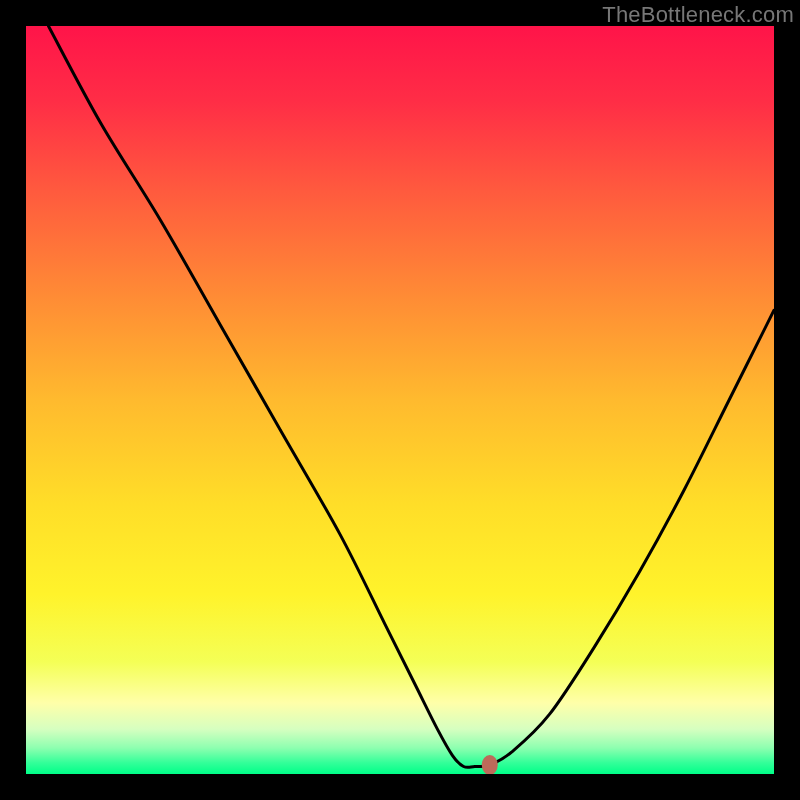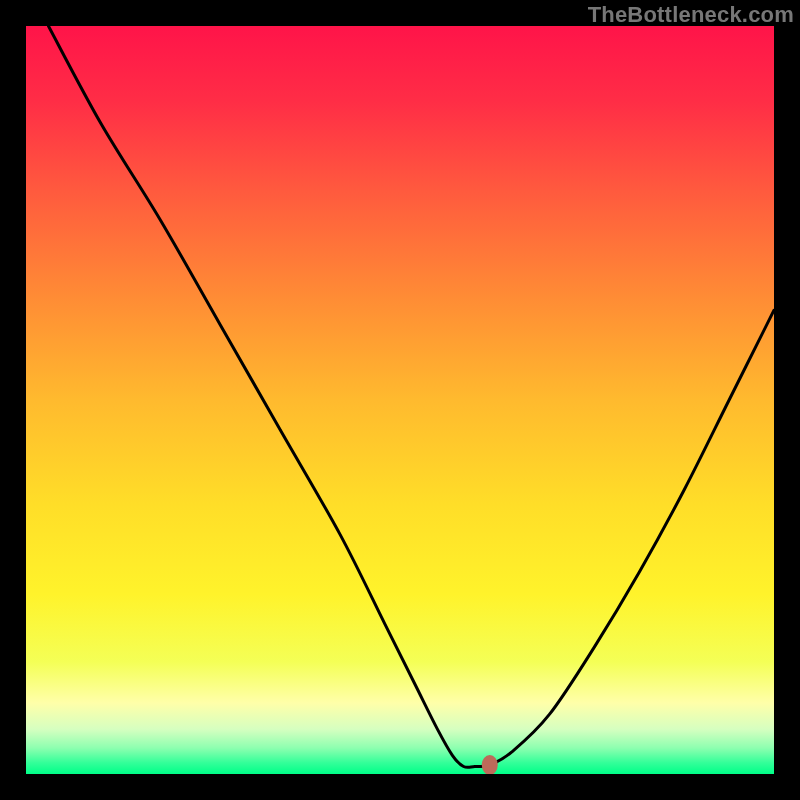--- a/index.html
+++ b/index.html
@@ -32,21 +32,21 @@
     top: 0;
     width: 100%;
     height: 100%;
   }
   .credit {
     position: absolute;
     top: 2px;
     right: 6px;
     color: #777;
     font-size: 22px;
-    font-weight: 700;
+    font-weight: 400;
     letter-spacing: 0.2px;
   }
   svg { display: block; }
 </style>
 </head>
 <body>
 
 <div class="frame">
 
   <div class="plot-area">

